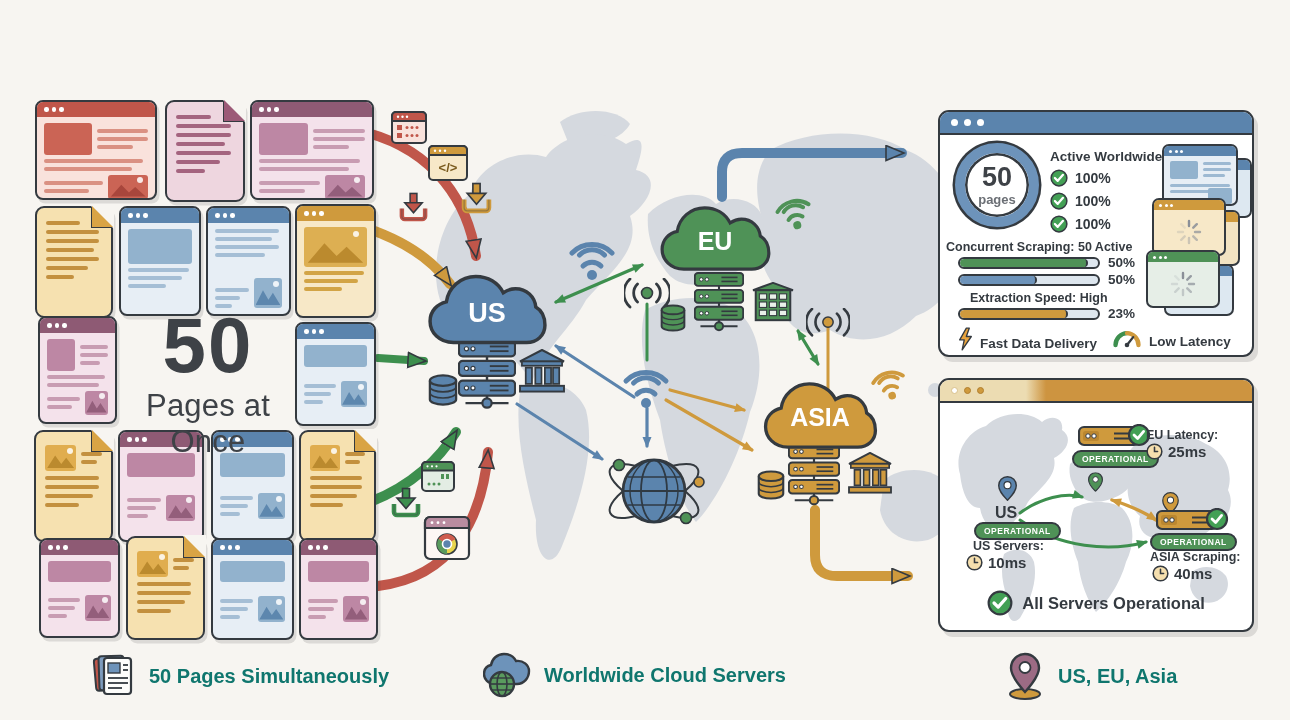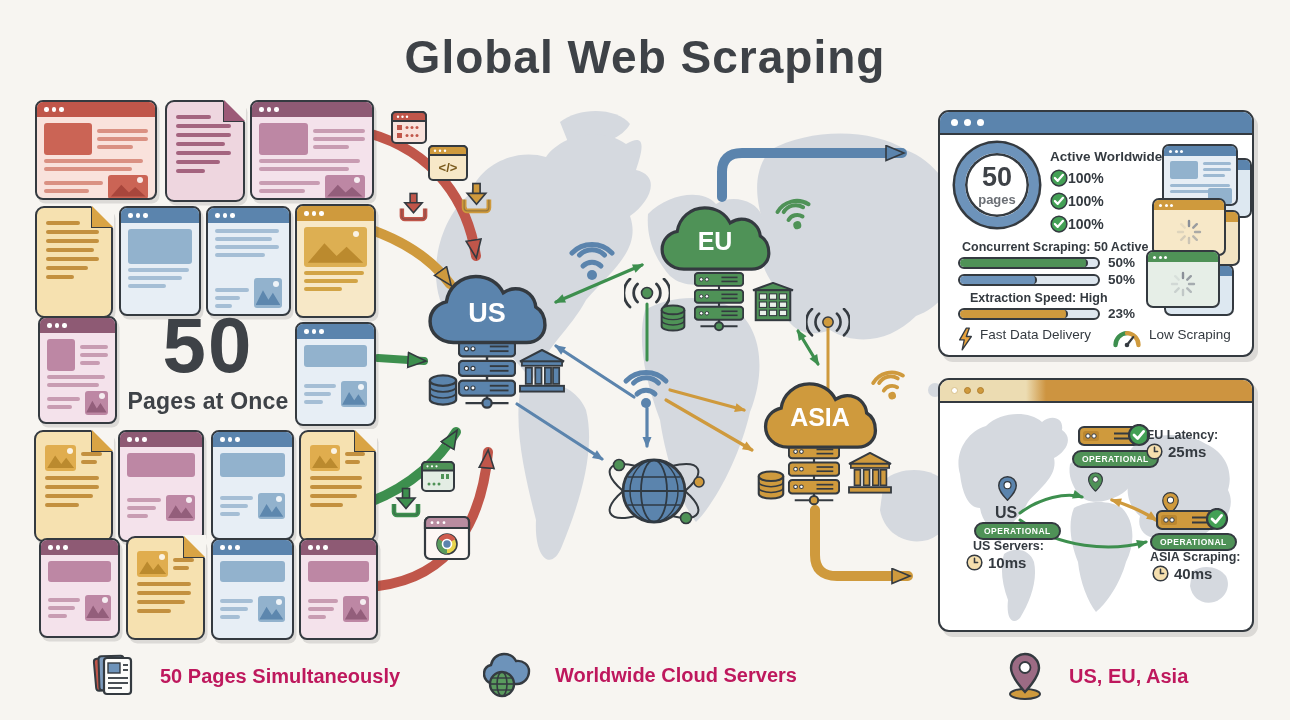--- a/index.html
+++ b/index.html
@@ -31,62 +31,62 @@
   .cell.doc::after{content:'';position:absolute;top:-2px;right:-2px;width:0;height:0;border-bottom:21px solid var(--fold);border-right:21px solid transparent;filter:drop-shadow(-1px 1px 0 #343a40)}
   .t-red{--head:#c0564a;--body:#f9e2dc;--mid:#cb6455;--line:#da9183;--deep:#a8463c}
   .t-purple{--head:#8e5a74;--body:#f4e2eb;--mid:#bd87a4;--line:#c89cb2;--deep:#935e7b}
   .t-blue{--head:#5b84ad;--body:#e7eef5;--mid:#92b2cd;--line:#a5bed5;--deep:#5d87ae}
   .t-orange{--head:#cf9a3d;--body:#f7e8c7;--mid:#ddaf52;--line:#d2a446;--deep:#bb8a2e}
   .t-pink{--body:#eed6df;--line:#a4647f;--fold:#9c5a77;--mid:#c391a7;--deep:#935e7b}
   .t-tan{--body:#f6e1b0;--line:#c3903f;--fold:#d9a445;--mid:#e0ad4e;--deep:#bb8a2e}
 
   .bignum{left:122px;top:308px;width:172px;text-align:center;color:#3e4247}
   .bignum .n{font-size:78px;font-weight:800;line-height:.95;letter-spacing:2px}
-  .bignum .l{font-size:23px;font-weight:700;margin-top:6px;letter-spacing:.2px}
+  .bignum .l{font-size:31px;font-weight:400;margin-top:6px;letter-spacing:.2px}
 
   
   .panel{position:absolute;background:#fff;border:2.5px solid #343a40;border-radius:11px;box-shadow:4px 5px 0 rgba(60,60,60,.15);overflow:hidden}
   .pbar{height:23px;display:flex;align-items:center;padding-left:11px;gap:6px;border-bottom:2.5px solid #343a40}
   .pbar b{width:7px;height:7px;border-radius:50%;flex:none}
   .p-status{left:938px;top:110px;width:316px;height:247px}
   .p-status .pbar{background:#5b84ad}
   .p-status .pbar b{background:#fff}
   .p-lat{left:938px;top:378px;width:316px;height:254px}
   .p-lat .pbar{background:linear-gradient(90deg,#ecdcb2 0 86px,#cd9440 106px)}
   .p-lat .pbar b{background:#cf9a3d;border:1px solid #b07f2e}
   .p-lat .pbar b:first-child{background:#fff;border-color:#d8c08c}
 
   .ring{left:15px;top:31px;width:84px;height:84px;border-radius:50%;border:10px solid #6d93ba;box-shadow:0 0 0 2.5px #343a40,inset 0 0 0 2.5px #343a40;background:#fff;display:flex;flex-direction:column;align-items:center;justify-content:center}
   .ring .v{font-size:27px;font-weight:800;color:#3e4247;line-height:1}
   .ring .u{font-size:13px;font-weight:700;color:#6b6f75;margin-top:1px}
   .atitle{left:110px;top:37px;font-size:13.5px;font-weight:800}
   .arows{left:110px;top:57px;display:flex;flex-direction:column;gap:5px}
-  .arow{display:flex;align-items:center;font-size:14px;font-weight:800}
+  .arow{display:flex;align-items:center;gap:7px;font-size:14px;font-weight:800}
   .ctitle{font-size:12.5px;font-weight:800;position:absolute;white-space:nowrap}
   .brow{position:absolute;display:flex;align-items:center;gap:8px}
   .bar{width:142px;height:12px;border:2px solid #343a40;border-radius:7px;background:#dde6ee;overflow:hidden}
   .bar i{display:block;height:100%;border-radius:5px;border-right:2px solid #343a40}
   .bar.green i{background:#4f9257}.bar.blue i{background:#6d93ba}.bar.orange i{background:#cf9a3d}
   .brow span{font-size:13.5px;font-weight:800}
-  .foot{position:absolute;display:flex;align-items:flex-start;gap:7px;font-size:13.5px;font-weight:400}
+  .foot{position:absolute;display:flex;align-items:flex-end;gap:7px;font-size:13.5px;font-weight:700}
 
   .stackb{position:absolute;border:2px solid #343a40;border-radius:7px;overflow:hidden}
   .stackb .h{height:10px;display:flex;align-items:center;gap:2.5px;padding-left:5px}
   .stackb .h b{width:3px;height:3px;border-radius:50%;background:#fff}
   .stackb .bd{position:relative;height:calc(100% - 10px)}
   .spin{position:absolute;left:50%;top:50%;transform:translate(-50%,-50%)}
 
   .pill{position:absolute;background:#4f9257;border:2px solid #343a40;border-radius:10px;color:#fff;font-size:8.5px;font-weight:800;letter-spacing:.5px;padding:2px 8px;white-space:nowrap}
   .latlab{position:absolute;font-size:12.5px;font-weight:800;white-space:nowrap}
   .latval{position:absolute;display:flex;align-items:center;gap:5px;font-size:15px;font-weight:800}
   .usname{position:absolute;font-size:16px;font-weight:800}
   .latfoot{position:absolute;left:0;right:0;bottom:14px;display:flex;justify-content:center;align-items:center;gap:9px;font-size:16.5px;font-weight:800}
 
   
-  .leg{position:absolute;top:652px;display:flex;align-items:center;gap:24px;font-size:20px;font-weight:800;color:#be185d}
+  .leg{position:absolute;top:652px;display:flex;align-items:center;gap:13px;font-size:20px;font-weight:800;color:#0f766e}
 </style>
 </head>
 <body style="background: rgb(247, 245, 241);">
 
 <div class="stage">
 
 <svg id="scene" width="1290" height="720" viewBox="0 0 1290 720">
 <defs>
   <marker id="ahf-red" markerUnits="userSpaceOnUse" markerWidth="30" markerHeight="26" refX="17" refY="8.5" orient="auto">
           <path d="M1,1 L19,8.5 L1,16 Z" fill="#c0564a" stroke="#343a40" stroke-width="1.6"></path>
@@ -332,21 +332,20 @@
 </g>
 <g transform="translate(760,380)">
   <use href="#sym-db" x="-3" y="90" width="28" height="30" style="--c:#cf9a3d"></use>
   <use href="#sym-bank" x="88" y="72" width="44" height="42" style="--c:#cf9a3d"></use>
   <use href="#sym-srv" x="28" y="64" width="52" height="62" style="--c:#cf9a3d"></use>
   <use href="#sym-cloud" x="0" y="0" width="120" height="70" style="--c:#cf9a3d"></use>
   <text x="60" y="46" text-anchor="middle" font-size="25" font-weight="800" fill="#fff">ASIA</text>
 </g>
 </svg>
 
-<div class="abs title">Global Web Scraping</div>
 
 <div id="grid">
       <div class="cell browser t-red" style="left: 35px; top: 100px; width: 122px; height: 100px;">
         <div class="chead">
           <b></b>
           <b></b>
           <b></b>
         </div>
         <div class="cbody">
           <div class="hrow">
@@ -745,21 +744,21 @@
               <line x1="20.8" y1="20.8" x2="17.3" y2="17.3" opacity=".55"></line>
               <line x1="13" y1="24" x2="13" y2="19" opacity=".4"></line>
               <line x1="5.2" y1="20.8" x2="8.7" y2="17.3" opacity=".3"></line>
               <line x1="2" y1="13" x2="7" y2="13" opacity=".22"></line>
               <line x1="5.2" y1="5.2" x2="8.7" y2="8.7" opacity=".15"></line>
             </g>
           </svg>
         </div>
   </div>
 
-  <div class="ctitle" style="left:22px;top:128px">Concurrent Scraping: 50 Active</div>
+  <div class="ctitle" style="left:6px;top:128px">Concurrent Scraping: 50 Active</div>
   <div class="brow" style="left:18px;top:143px">
     <div class="bar green">
           <i style="width: 93%;"></i>
         </div>
     <span>50%</span>
   </div>
   <div class="brow" style="left:18px;top:160px">
     <div class="bar blue">
           <i style="width: 56%;"></i>
         </div>
@@ -779,21 +778,21 @@
         </svg>
     <span>Fast Data Delivery</span>
   </div>
   <div class="foot" style="left:172px;top:215px">
     <svg width="30" height="22" viewBox="0 0 34 24">
       <path d="M4,20 A13.5,13.5 0 0 1 17,6.5" fill="none" stroke="#3d8f4e" stroke-width="5" stroke-linecap="round"></path>
       <path d="M17,6.5 A13.5,13.5 0 0 1 30,20" fill="none" stroke="#cf9a3d" stroke-width="5" stroke-linecap="round"></path>
       <line x1="17" y1="20" x2="24" y2="11" stroke="#343a40" stroke-width="2.6" stroke-linecap="round"></line>
       <circle cx="17" cy="20" r="2.6" fill="#343a40"></circle>
     </svg>
-    <span>Low Scraping</span>
+    <span>Low Latency</span>
   </div>
 </div>
 
 <div class="panel p-lat">
   <div class="pbar">
         <b></b>
         <b></b>
         <b></b>
       </div>
 
@@ -849,20 +848,26 @@
       </svg>
   <div class="pill" style="left:210px;top:153px">OPERATIONAL</div>
   <div class="latlab" style="left:210px;top:170px">ASIA Scraping:</div>
   <div class="latval" style="left:212px;top:185px">
     <svg width="17" height="17">
           <use href="#sym-clock" width="17" height="17"></use>
         </svg>
     <span>40ms</span>
   </div>
 
+  <div class="latfoot">
+    <svg width="26" height="26">
+          <use href="#sym-check" width="26" height="26"></use>
+        </svg>
+    <span>All Servers Operational</span>
+  </div>
 </div>
 
 <div class="leg" style="left:92px">
   <svg width="44" height="48" viewBox="0 0 44 48">
     <rect x="3" y="6" width="24" height="32" rx="3" fill="#c0564a" stroke="#343a40" stroke-width="2" transform="rotate(-5 15 22)"></rect>
     <rect x="7" y="4" width="25" height="34" rx="3" fill="#7d9bbd" stroke="#343a40" stroke-width="2" transform="rotate(-2 19 21)"></rect>
     <rect x="12" y="6" width="27" height="36" rx="3" fill="#fdfdfb" stroke="#343a40" stroke-width="2.2"></rect>
     <rect x="16" y="11" width="12" height="10" fill="#6d93ba" stroke="#343a40" stroke-width="1.4"></rect>
     <line x1="31" y1="13" x2="36" y2="13" stroke="#343a40" stroke-width="1.8"></line>
     <line x1="31" y1="18" x2="36" y2="18" stroke="#343a40" stroke-width="1.8"></line>

